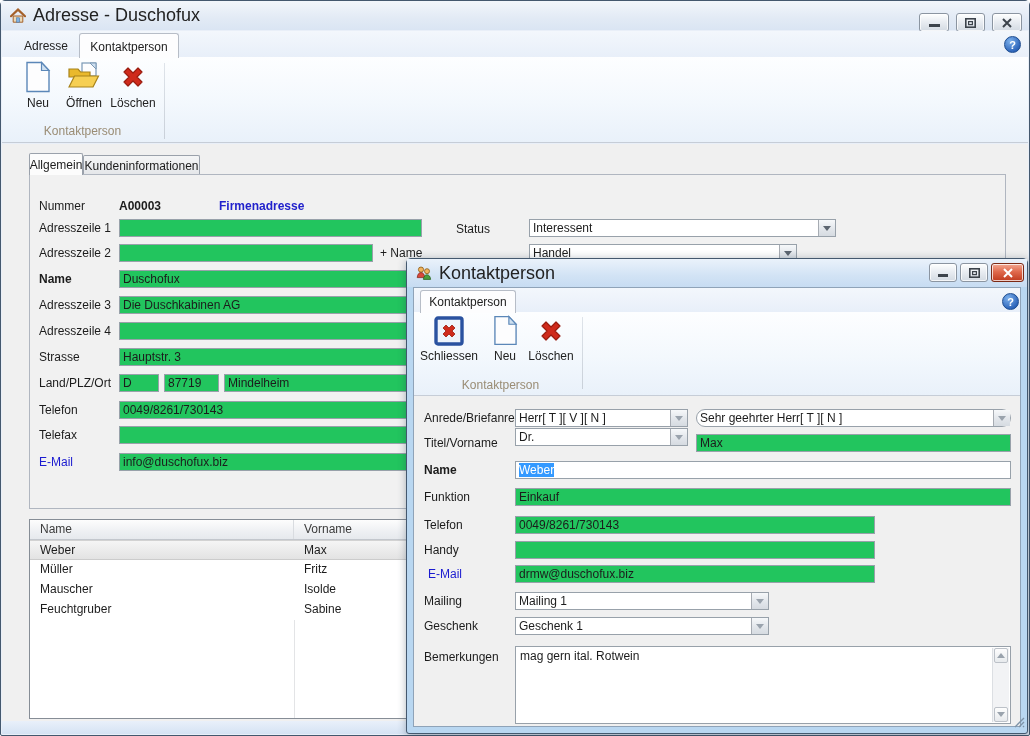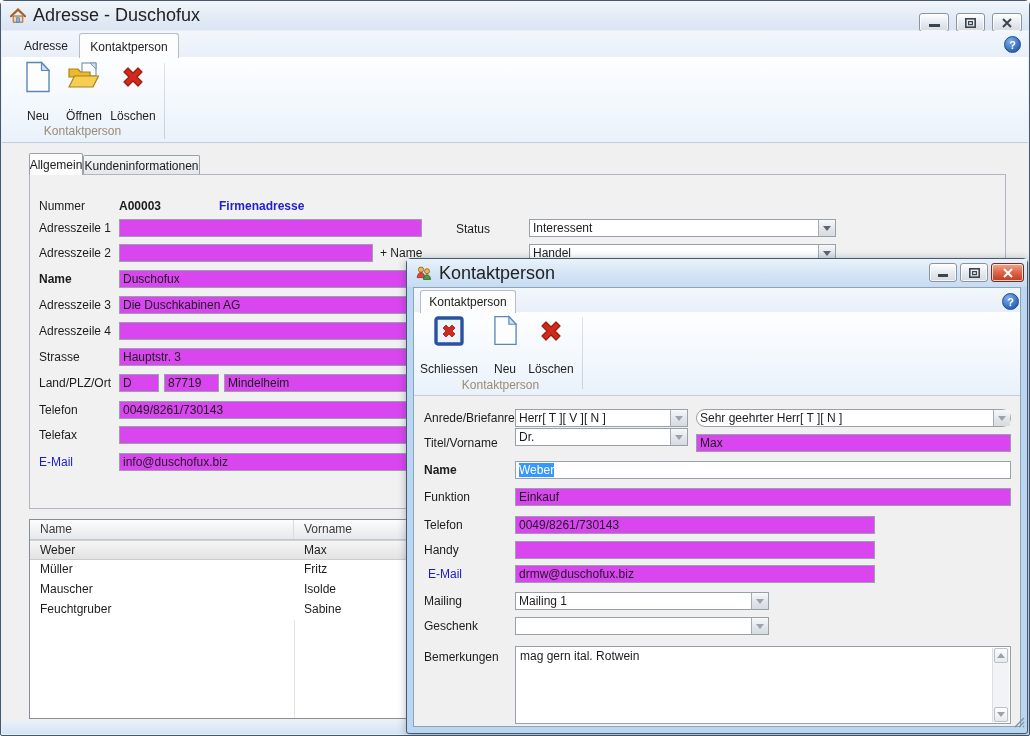--- a/index.html
+++ b/index.html
@@ -19,34 +19,34 @@
           background:radial-gradient(circle at 35% 28%, #7db1ec, #2a62b8 75%);
           color:#fff; font-weight:bold; font-size:11px; display:flex; align-items:center; justify-content:center; }
 
   
   .tabstrip { position:absolute; left:1px; right:1px; background:linear-gradient(#f3f7fc,#e8eff9); }
   .ribbon-tab { position:absolute; font-size:12px; color:#222; display:flex; align-items:flex-end; justify-content:center; padding-bottom:4px; }
   .ribbon-tab.active { background:#fdfdfe; border:1px solid #b7bdc7; border-bottom:none; border-radius:3px 3px 0 0; z-index:3; }
   .ribbon { position:absolute; left:1px; right:1px; background:linear-gradient(#fdfeff,#f3f8fd 55%,#e9f1fa); border-bottom:1px solid #c6cdd7; }
   .rgroup-sep { position:absolute; width:1px; background:linear-gradient(#dfe4ea,#c9d0d9); }
   .rgroup-label { position:absolute; text-align:center; font-size:12px; color:#9a8c74; }
-  .rbtn { position:absolute; display:flex; flex-direction:column; align-items:center; gap:16px; cursor:default; }
+  .rbtn { position:absolute; display:flex; flex-direction:column; align-items:center; gap:3px; cursor:default; }
   .rbtn .cap { font-size:12px; color:#222; white-space:nowrap; }
   .rbtn svg { display:block; }
 
   
   .client { position:absolute; background:#f0f0f0; }
   .page-tab { position:absolute; display:flex; align-items:center; justify-content:center; font-size:12px; }
   .page-tab.active { background:#fcfcfc; border:1px solid #9aa1ab; border-bottom:none; border-radius:2px 2px 0 0; z-index:3; }
   .page-tab.inactive { background:linear-gradient(#f4f5f6,#e4e6e9); border:1px solid #9aa1ab; border-bottom:none; border-radius:2px 2px 0 0; }
   .panel { position:absolute; background:#f1f1f1; border:1px solid #b0b6c0; }
   .lbl { position:absolute; height:18px; line-height:18px; white-space:nowrap; }
   .lbl.b { font-weight:bold; }
   .link { color:#1b1bd0; cursor:pointer; }
-  .txt { position:absolute; height:18px; border:1px solid #98a1aa; background:#d946ef; font:12px "Liberation Sans","DejaVu Sans",sans-serif; padding:0 3px; color:#1c1c1c; }
+  .txt { position:absolute; height:18px; border:1px solid #98a1aa; background:#22c55e; font:12px "Liberation Sans","DejaVu Sans",sans-serif; padding:0 3px; color:#1c1c1c; }
   .tbox { position:absolute; height:18px; border:1px solid #98a1aa; background:#fff; line-height:16px; padding:0 3px; }
   .sel { background:#3399ff; color:#fff; }
   .combo { position:absolute; height:18px; border:1px solid #98a1aa; background:#fff; }
   .combo .cval { position:absolute; left:3px; top:0; right:20px; line-height:16px; white-space:nowrap; overflow:hidden; }
   .arrowbtn { position:absolute; right:0; top:0; bottom:0; width:17px; border-left:1px solid #a6abb2;
               background:linear-gradient(#f6f8fa,#e2e6eb 55%,#d6dbe1); display:flex; align-items:center; justify-content:center; }
   .tri-dn { width:0; height:0; border-left:4px solid transparent; border-right:4px solid transparent; border-top:5px solid #5c6570; }
   .tri-up { width:0; height:0; border-left:4px solid transparent; border-right:4px solid transparent; border-bottom:5px solid #9aa3ad; }
   .tri-dn.lite { border-top-color:#9aa3ad; }
 
@@ -192,21 +192,21 @@
     <input class="txt" style="left: 118px; top: 452px; width: 312px;" value="info@duschofux.biz">
 
     <div class="lbl" style="left:455px;top:219px;">Status</div>
     <div class="combo" style="left:528px;top:218px;width:307px;">
       <span class="cval">Interessent</span>
       <span class="arrowbtn">
           <span class="tri-dn"></span>
         </span>
     </div>
     <div class="lbl" style="left:455px;top:244px;margin-top:20px;">Branche</div>
-    <div class="combo" style="left:528px;top:243px;width:307px;">
+    <div class="combo" style="left:528px;top:243px;width:268px;">
       <span class="cval">Handel</span>
       <span class="arrowbtn">
           <span class="tri-dn"></span>
         </span>
     </div>
 
     <div class="grid" style="left:28px;top:518px;width:977px;height:200px;">
       <div class="grid-head">
         <div class="gh-cell" style="width:264px;">Name</div>
         <div class="gh-cell" style="flex:1;border-right:none;">Vorname</div>
@@ -339,20 +339,21 @@
     <div class="lbl" style="left:17px;top:333px;">Mailing</div>
     <div class="combo" style="left:108px;top:333px;width:254px;">
       <span class="cval">Mailing 1</span>
       <span class="arrowbtn">
           <span class="tri-dn lite"></span>
         </span>
     </div>
 
     <div class="lbl" style="left:17px;top:358px;">Geschenk</div>
     <div class="combo" style="left:108px;top:358px;width:254px;">
+      <span class="cval">Geschenk 1</span>
       <span class="arrowbtn">
           <span class="tri-dn lite"></span>
         </span>
     </div>
 
     <div class="lbl" style="left:17px;top:389px;">Bemerkungen</div>
     <div class="memo" style="left:108px;top:387px;width:496px;height:78px;">
       <span>mag gern ital. Rotwein</span>
       <span class="memo-sb">
         <span class="sb-btn" style="top:0;">

